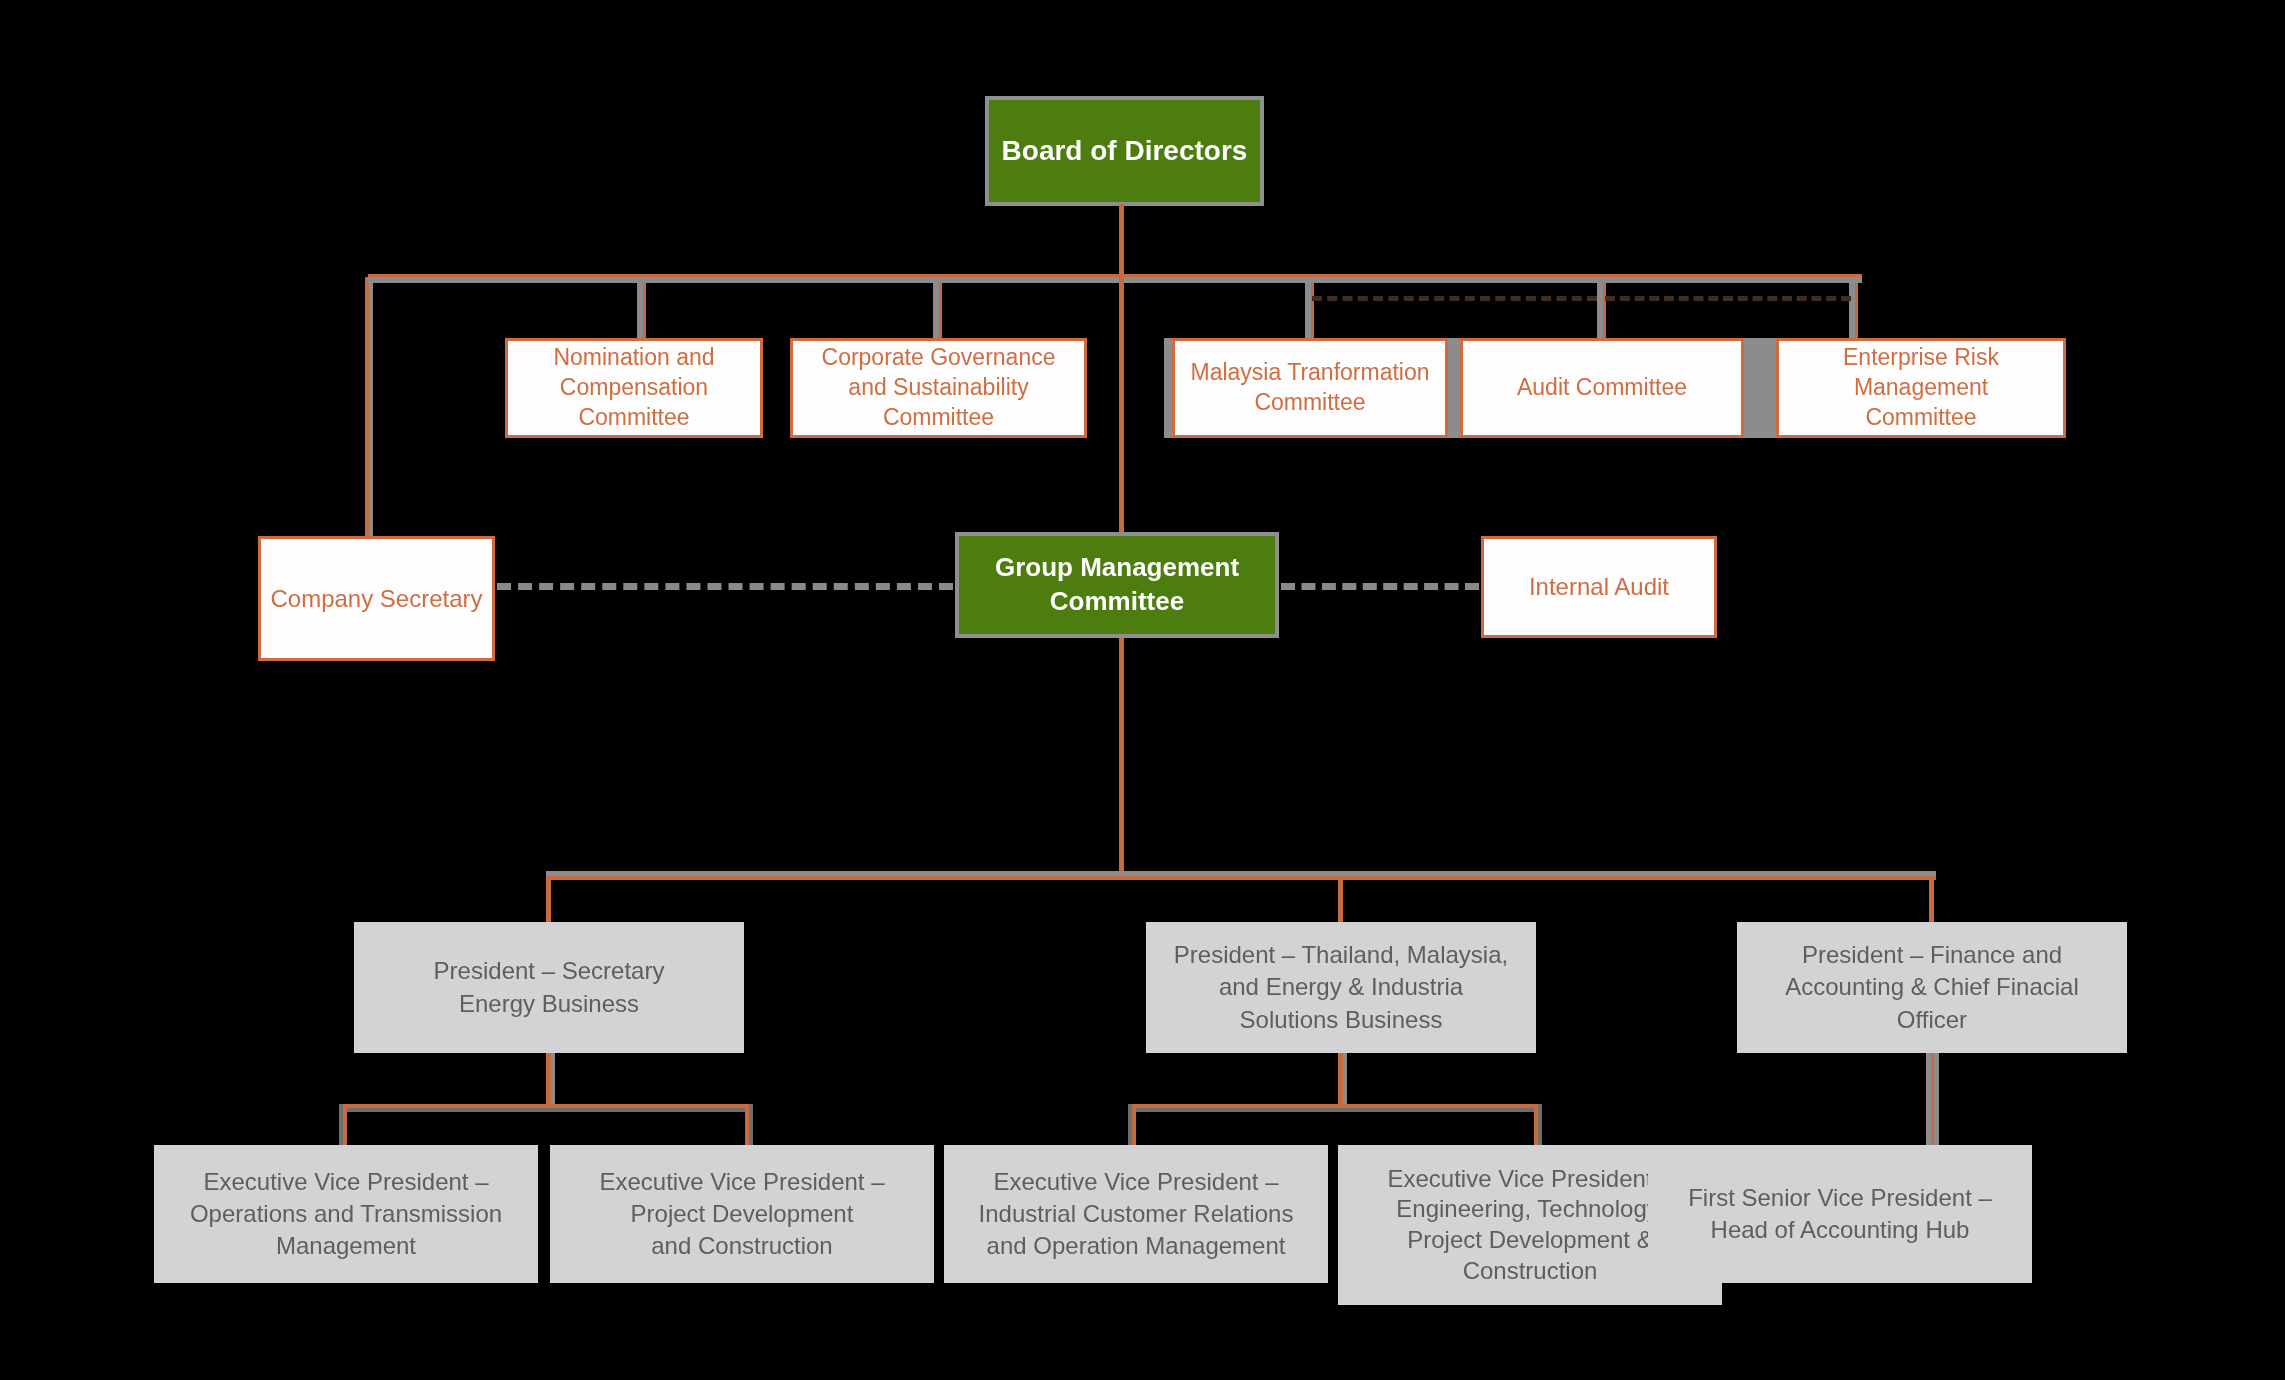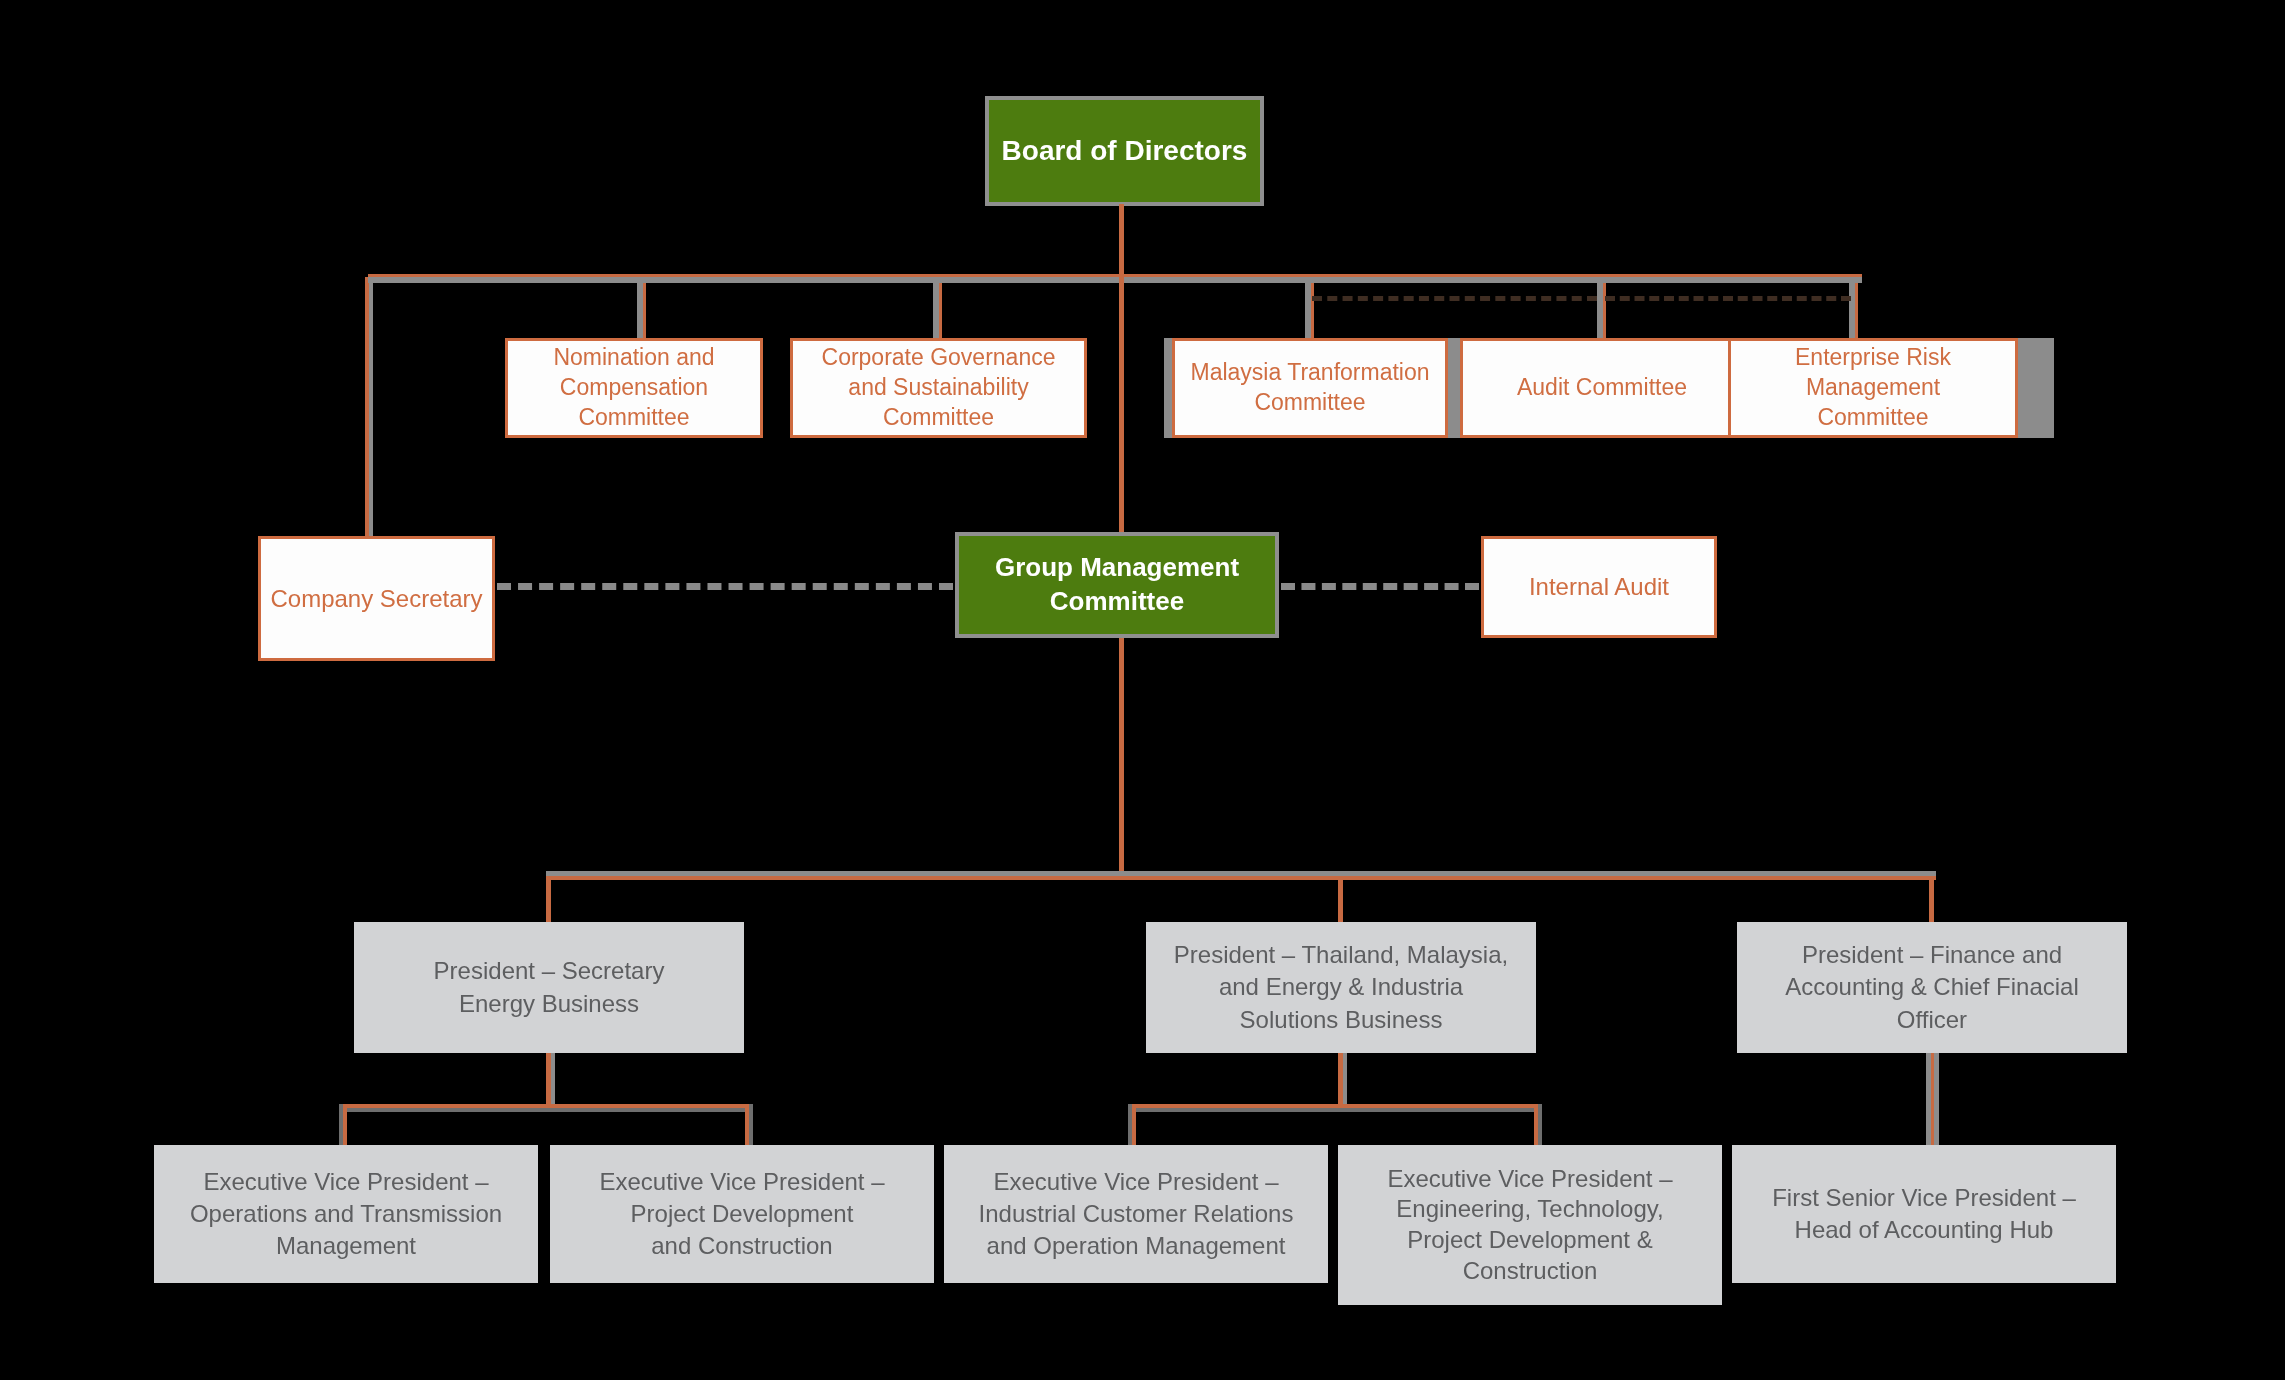--- a/index.html
+++ b/index.html
@@ -30,21 +30,21 @@
   #drop-enterprise{left:1849px;}
   .faint-dash{top:296px;height:0;border-top:5px dashed #3F2D22;}
   #fdash1{left:1312px;width:285px;}
   #fdash2{left:1605px;width:246px;}
   #right-band{left:1164px;top:338px;width:890px;height:100px;background:#8C8C8C;}
   .committee{top:338px;height:100px;font-size:23px;line-height:1.3;z-index:2;}
   #nomination{left:505px;width:258px;}
   #corpgov{left:790px;width:297px;}
   #digital{left:1172px;width:276px;}
   #audit{left:1460px;width:284px;}
-  #enterprise{left:1728px;width:290px;}
+  #enterprise{left:1776px;width:290px;}
 
   
   #company-secretary{left:258px;top:536px;width:237px;height:125px;font-size:24px;}
   #gmc{left:955px;top:532px;width:324px;height:106px;font-size:26px;line-height:1.3;z-index:4;}
   #internal-audit{left:1481px;top:536px;width:236px;height:102px;font-size:24px;}
   .hdash{top:583px;height:0;border-top:7px dashed #8A8A8A;}
   #dash-cs-gmc{left:497px;width:456px;}
   #dash-gmc-ia{left:1281px;width:198px;}
   #c-gmc-down{left:1119px;top:638px;width:5px;height:240px;background:#C76A42;}
 
@@ -71,21 +71,21 @@
   #split2-dr{left:1534px;top:1104px;width:4px;height:41px;background:#C76A42;border-right:4px solid #6E6E6E;}
 
   #p3-down-gray{left:1926px;top:1053px;width:13px;height:92px;background:#8C8C8C;}
   #p3-down-orange{left:1931px;top:1053px;width:3px;height:92px;background:#C76A42;}
 
   .evp{top:1145px;height:138px;font-size:24px;line-height:1.32;}
   #evp1{left:154px;width:384px;}
   #evp2{left:550px;width:384px;}
   #evp3{left:944px;width:384px;}
   #evp4{left:1338px;width:384px;height:160px;line-height:1.28;}
-  #evp5{left:1732px;width:384px;}
+  #evp5{left:1648px;width:384px;}
 </style>
 </head>
 <body>
 
 <div id="canvas">
 
   <div id="board" class="box box-orange">Board of Directors</div>
 
   <div id="c-top-h-orange" class="line"></div>
   <div id="c-top-h-gray" class="line"></div>

